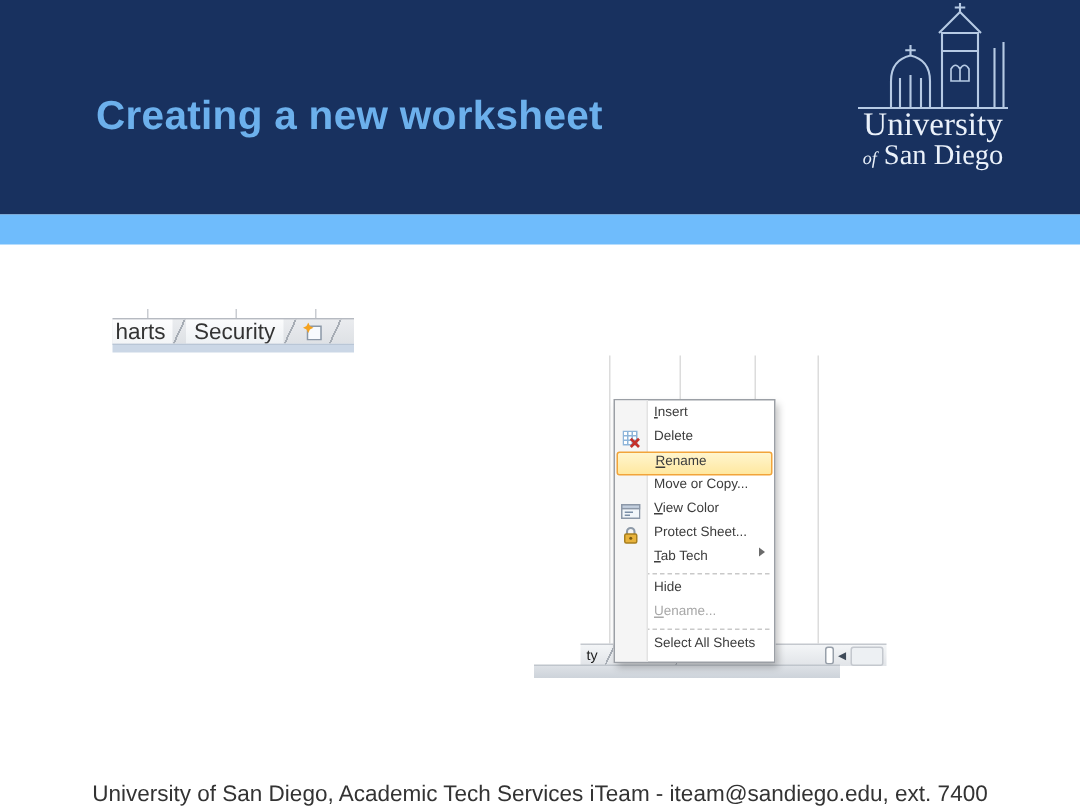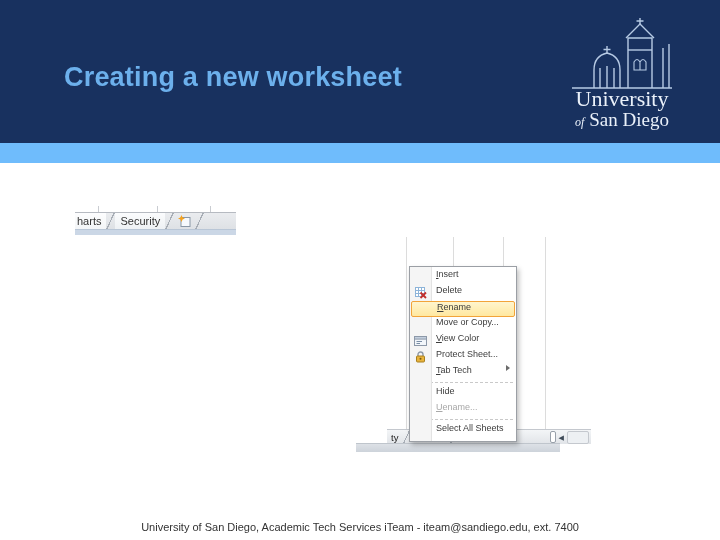--- a/index.html
+++ b/index.html
@@ -4,32 +4,32 @@
 <style>
   html,body{margin:0;padding:0;background:#888;}
   .slide{position:relative;width:720px;height:540px;background:#ffffff;overflow:hidden;
          font-family:"Liberation Sans",sans-serif;}
   
   .header{position:absolute;left:0;top:0;width:720px;height:143px;background:#18315F;}
   .title{position:absolute;left:64px;top:62px;margin:0;font-size:27px;font-weight:bold;
          color:#6CB0EC;white-space:nowrap;letter-spacing:.2px;}
   .accent-stripe{position:absolute;left:0;top:143px;width:720px;height:20px;background:#6FBCFC;}
   
-  .logo{position:absolute;top:18px;right:32px;width:132px;height:132px;color:#EAF1FA;text-align:center;}
+  .logo{position:absolute;top:2px;right:32px;width:132px;height:132px;color:#EAF1FA;text-align:center;}
   .logo svg{display:block;margin:0 auto;}
   .logo-l1{display:block;font-family:"Liberation Serif",serif;font-size:22px;line-height:1.0;margin-top:-2px;}
   .logo-l2{display:block;font-family:"Liberation Serif",serif;font-size:19px;line-height:1.05;}
   .logo-l2 em{font-size:12px;font-style:italic;}
   
   .tabs-shot{position:absolute;left:75px;top:206px;width:161px;height:28px;background:#fff;}
   .cells-strip{position:relative;height:6px;background:#fff;}
   .tick{position:absolute;top:0;width:1px;height:6px;background:#C9CCD1;}
   .tabbar{position:relative;height:16px;background:linear-gradient(#EAECEF,#DEE1E5);
           border-top:1px solid #B6BAC1;display:flex;align-items:stretch;overflow:hidden;}
-  .tab{font-size:11px;color:#333;display:flex;align-items:center;padding:0 5px;white-space:nowrap;}
+  .tab{font-size:15px;color:#333;display:flex;align-items:center;padding:0 5px;white-space:nowrap;}
   .tab.partial{background:linear-gradient(#FDFDFE,#F3F5F7);padding-left:2px;}
   .tab.sec{background:linear-gradient(#FBFCFD,#EEF1F4);}
   .tab.newtab{background:transparent;padding:0 4px;}
   .sl{width:9px;background:linear-gradient(115deg,transparent 46%,#A7ADB5 46%,#A7ADB5 54%,transparent 54%);}
   .statusstrip{height:5px;background:#CBD7E6;border-top:1px solid #B9C6D6;}
   
   .grid-area{position:absolute;left:402px;top:237px;width:158px;height:192px;background:#fff;}
   .gridline{position:absolute;top:0;width:1px;height:100%;background:#DCDCDC;}
   .bottom-bar{position:absolute;left:356px;top:429px;width:204px;height:14px;
               background:linear-gradient(#F3F5F7,#E1E4E8);border-top:1px solid #C4C8CE;
@@ -52,21 +52,21 @@
           align-items:center;justify-content:center;}
   .mi.hl{margin:0 1px;height:14px;background:linear-gradient(#FFF5CE,#FFE8A0);
          border:1px solid #F2A43A;border-radius:2px;padding-left:25px;}
   .mi.dis{color:#A8A8A8;}
   .msep{margin:1px 3px 1px 5px;border-top:1px dashed #C9C9C9;height:2px;}
   .u{text-decoration:underline;}
   .sub-arrow{position:absolute;right:6px;width:0;height:0;border-left:4px solid #6B6B6B;
              border-top:3px solid transparent;border-bottom:3px solid transparent;}
   
   .footer{position:absolute;left:0;top:521px;width:720px;text-align:center;
-          font-size:11px;color:#333;margin:0;}
+          font-size:15px;color:#333;margin:0;}
 </style>
 </head>
 <body>
 
 <div class="slide">
 
   <div class="header">
     <h1 class="title">Creating a new worksheet</h1>
     <div class="logo">
       <svg width="112" height="72" viewBox="0 0 112 72" fill="none" stroke="#BFD3EC" stroke-width="1.4" opacity="0.95">

